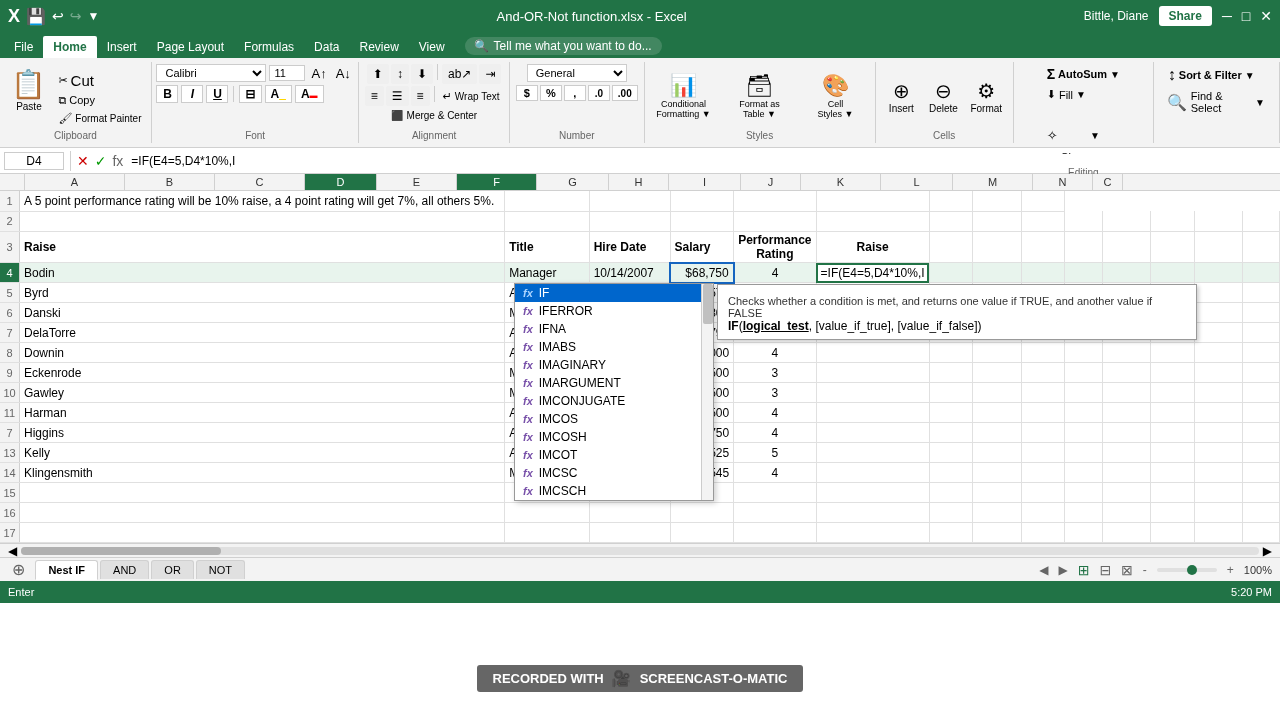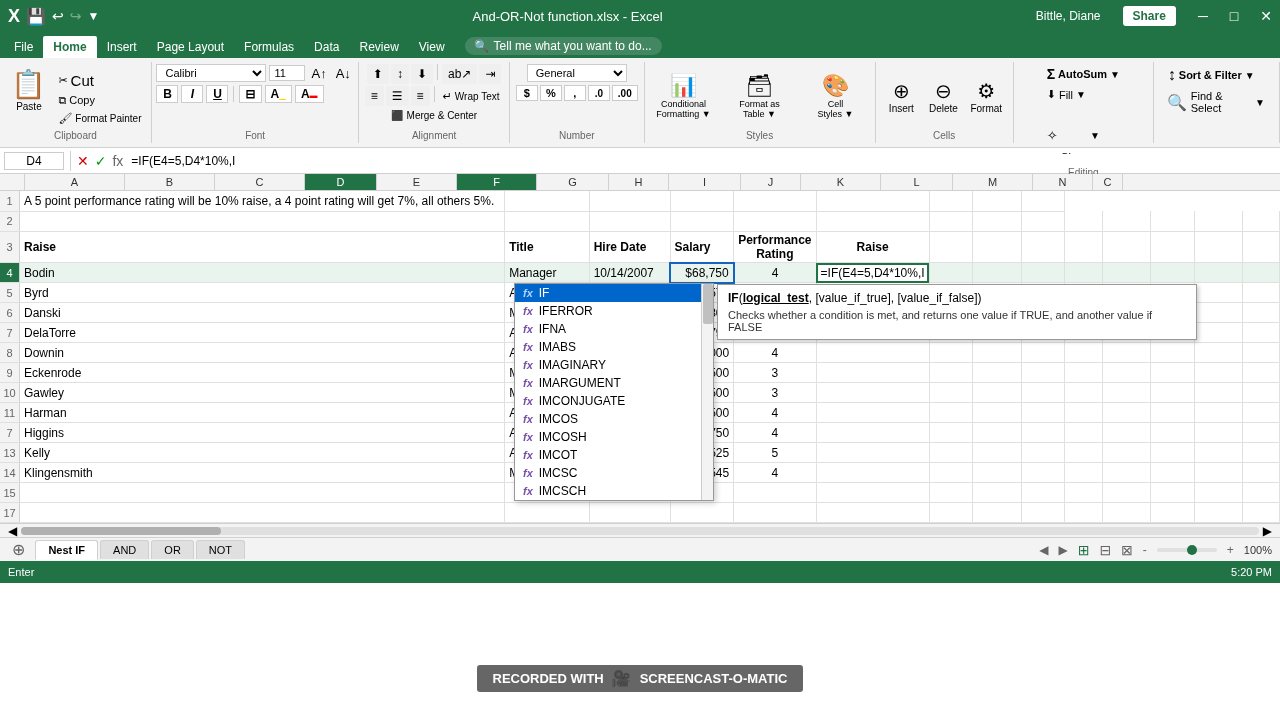--- a/index.html
+++ b/index.html
@@ -2,21 +2,21 @@
 <html><head>
   <meta charset="utf-8">
   <style>
     * { box-sizing: border-box; margin: 0; padding: 0; }
     body { font-family: 'Segoe UI', Arial, sans-serif; font-size: 12px; background: #fff; overflow: hidden; width: 1280px; height: 720px; }
     
     
     #titlebar { background: #217346; color: white; height: 32px; display: flex; align-items: center; justify-content: space-between; padding: 0 8px; }
     #titlebar-left { display: flex; align-items: center; gap: 6px; }
     #titlebar-center { font-size: 13px; font-weight: 500; }
-    #titlebar-right { display: flex; align-items: center; gap: 22px; font-size: 18px; }
+    #titlebar-right { display: flex; align-items: center; gap: 10px; font-size: 18px; }
     
     
     #ribbon-tabs { background: #217346; display: flex; align-items: flex-end; padding: 0 4px; height: 26px; }
     .ribbon-tab { color: white; font-size: 12px; padding: 4px 10px; cursor: pointer; border-radius: 2px 2px 0 0; }
     .ribbon-tab.active { background: white; color: #217346; font-weight: 600; }
     
     
     #ribbon { background: #f3f3f3; border-bottom: 1px solid #d0d0d0; height: 90px; display: flex; align-items: stretch; padding: 4px 0; }
     .ribbon-group { display: flex; flex-direction: column; align-items: center; border-right: 1px solid #d0d0d0; padding: 2px 8px; min-width: 60px; }
     .ribbon-group-label { font-size: 10px; color: #666; margin-top: auto; padding-top: 2px; }
@@ -594,20 +594,37 @@
       <div class="cell" style="width:72px;"></div>
       <div class="cell" style="width:60px;"></div>
       <div class="cell" style="width:72px;"></div>
       <div class="cell" style="width:60px;"></div>
       <div class="cell" style="width:80px;"></div>
       <div class="cell" style="width:72px;"></div>
       <div class="cell" style="width:80px;"></div>
       <div class="cell" style="width:60px;"></div>
     </div>
 
+    <div class="grid-row">
+      <div class="row-num">16</div>
+      <div class="cell" style="width:100px;"></div>
+      <div class="cell" style="width:90px;"></div>
+      <div class="cell" style="width:90px;"></div>
+      <div class="cell" style="width:72px;"></div>
+      <div class="cell" style="width:80px;"></div>
+      <div class="cell" style="width:80px;"></div>
+      <div class="cell" style="width:72px;"></div>
+      <div class="cell" style="width:60px;"></div>
+      <div class="cell" style="width:72px;"></div>
+      <div class="cell" style="width:60px;"></div>
+      <div class="cell" style="width:80px;"></div>
+      <div class="cell" style="width:72px;"></div>
+      <div class="cell" style="width:80px;"></div>
+      <div class="cell" style="width:60px;"></div>
+    </div>
 
     <div class="grid-row">
       <div class="row-num">17</div>
       <div class="cell" style="width:100px;"></div>
       <div class="cell" style="width:90px;"></div>
       <div class="cell" style="width:90px;"></div>
       <div class="cell" style="width:72px;"></div>
       <div class="cell" style="width:80px;"></div>
       <div class="cell" style="width:80px;"></div>
       <div class="cell" style="width:72px;"></div>
@@ -617,24 +634,24 @@
       <div class="cell" style="width:80px;"></div>
       <div class="cell" style="width:72px;"></div>
       <div class="cell" style="width:80px;"></div>
       <div class="cell" style="width:60px;"></div>
     </div>
   </div>
 
   <div id="autocomplete" style="position:absolute; top:109px; left:514px; width:200px;">
 
     <div id="formula-tooltip" style="position:absolute; left:202px; top:0; width:480px; background:white; border:1px solid #999; padding:6px 10px; font-size:12px; white-space:normal; box-shadow:2px 2px 4px rgba(0,0,0,0.2);">
+      <div style="margin-top:4px; color:#333; font-size:11px;">Checks whether a condition is met, and returns one value if TRUE, and another value if FALSE</div>
       <div>
         <span style="font-weight:bold; color:#000;">IF</span><span>(</span><span style="text-decoration:underline; font-weight:bold;">logical_test</span><span>, </span><span>[value_if_true]</span><span>, </span><span>[value_if_false]</span><span>)</span>
       </div>
-      <div style="margin-top:4px; color:#333; font-size:11px;">Checks whether a condition is met, and returns one value if TRUE, and another value if FALSE</div>
     </div>
     <div class="autocomplete-item selected">
       <span class="autocomplete-icon" style="font-style:italic; font-weight:bold; color:#aad4ff;">fx</span>
       <span>IF</span>
     </div>
     <div class="autocomplete-item">
       <span class="autocomplete-icon" style="font-style:italic; font-weight:bold; color:#7851a9;">fx</span>
       <span>IFERROR</span>
     </div>
     <div class="autocomplete-item">

